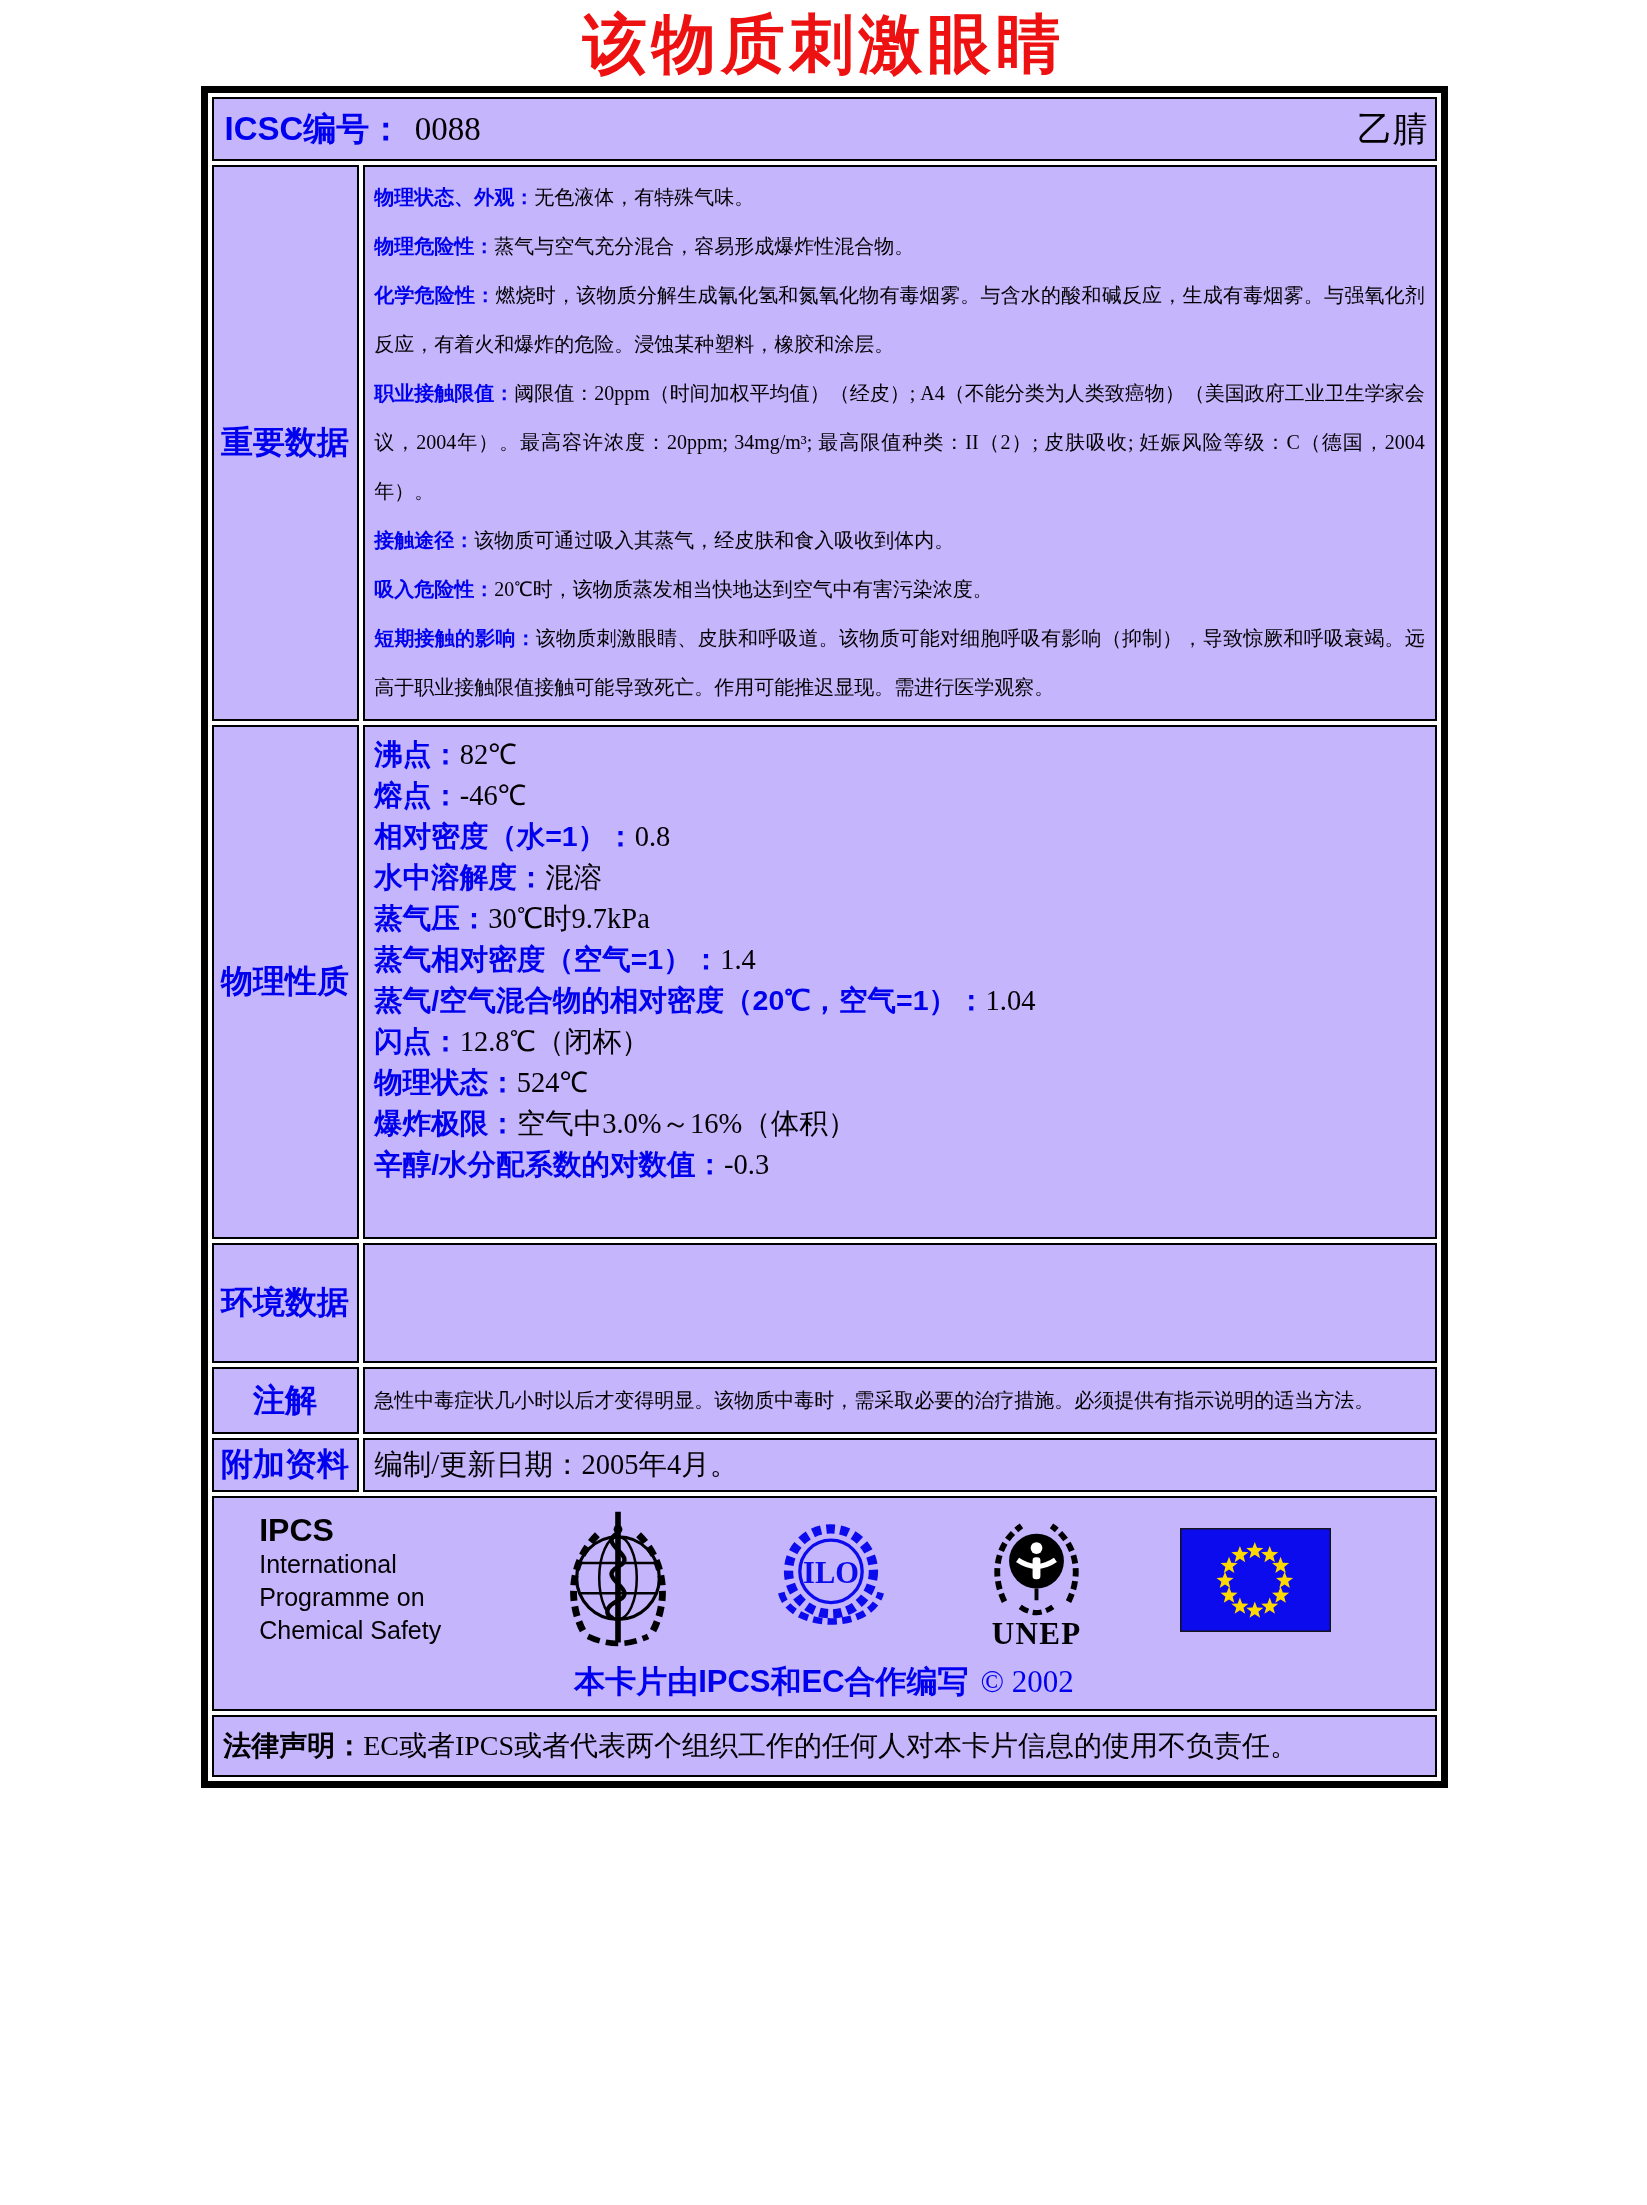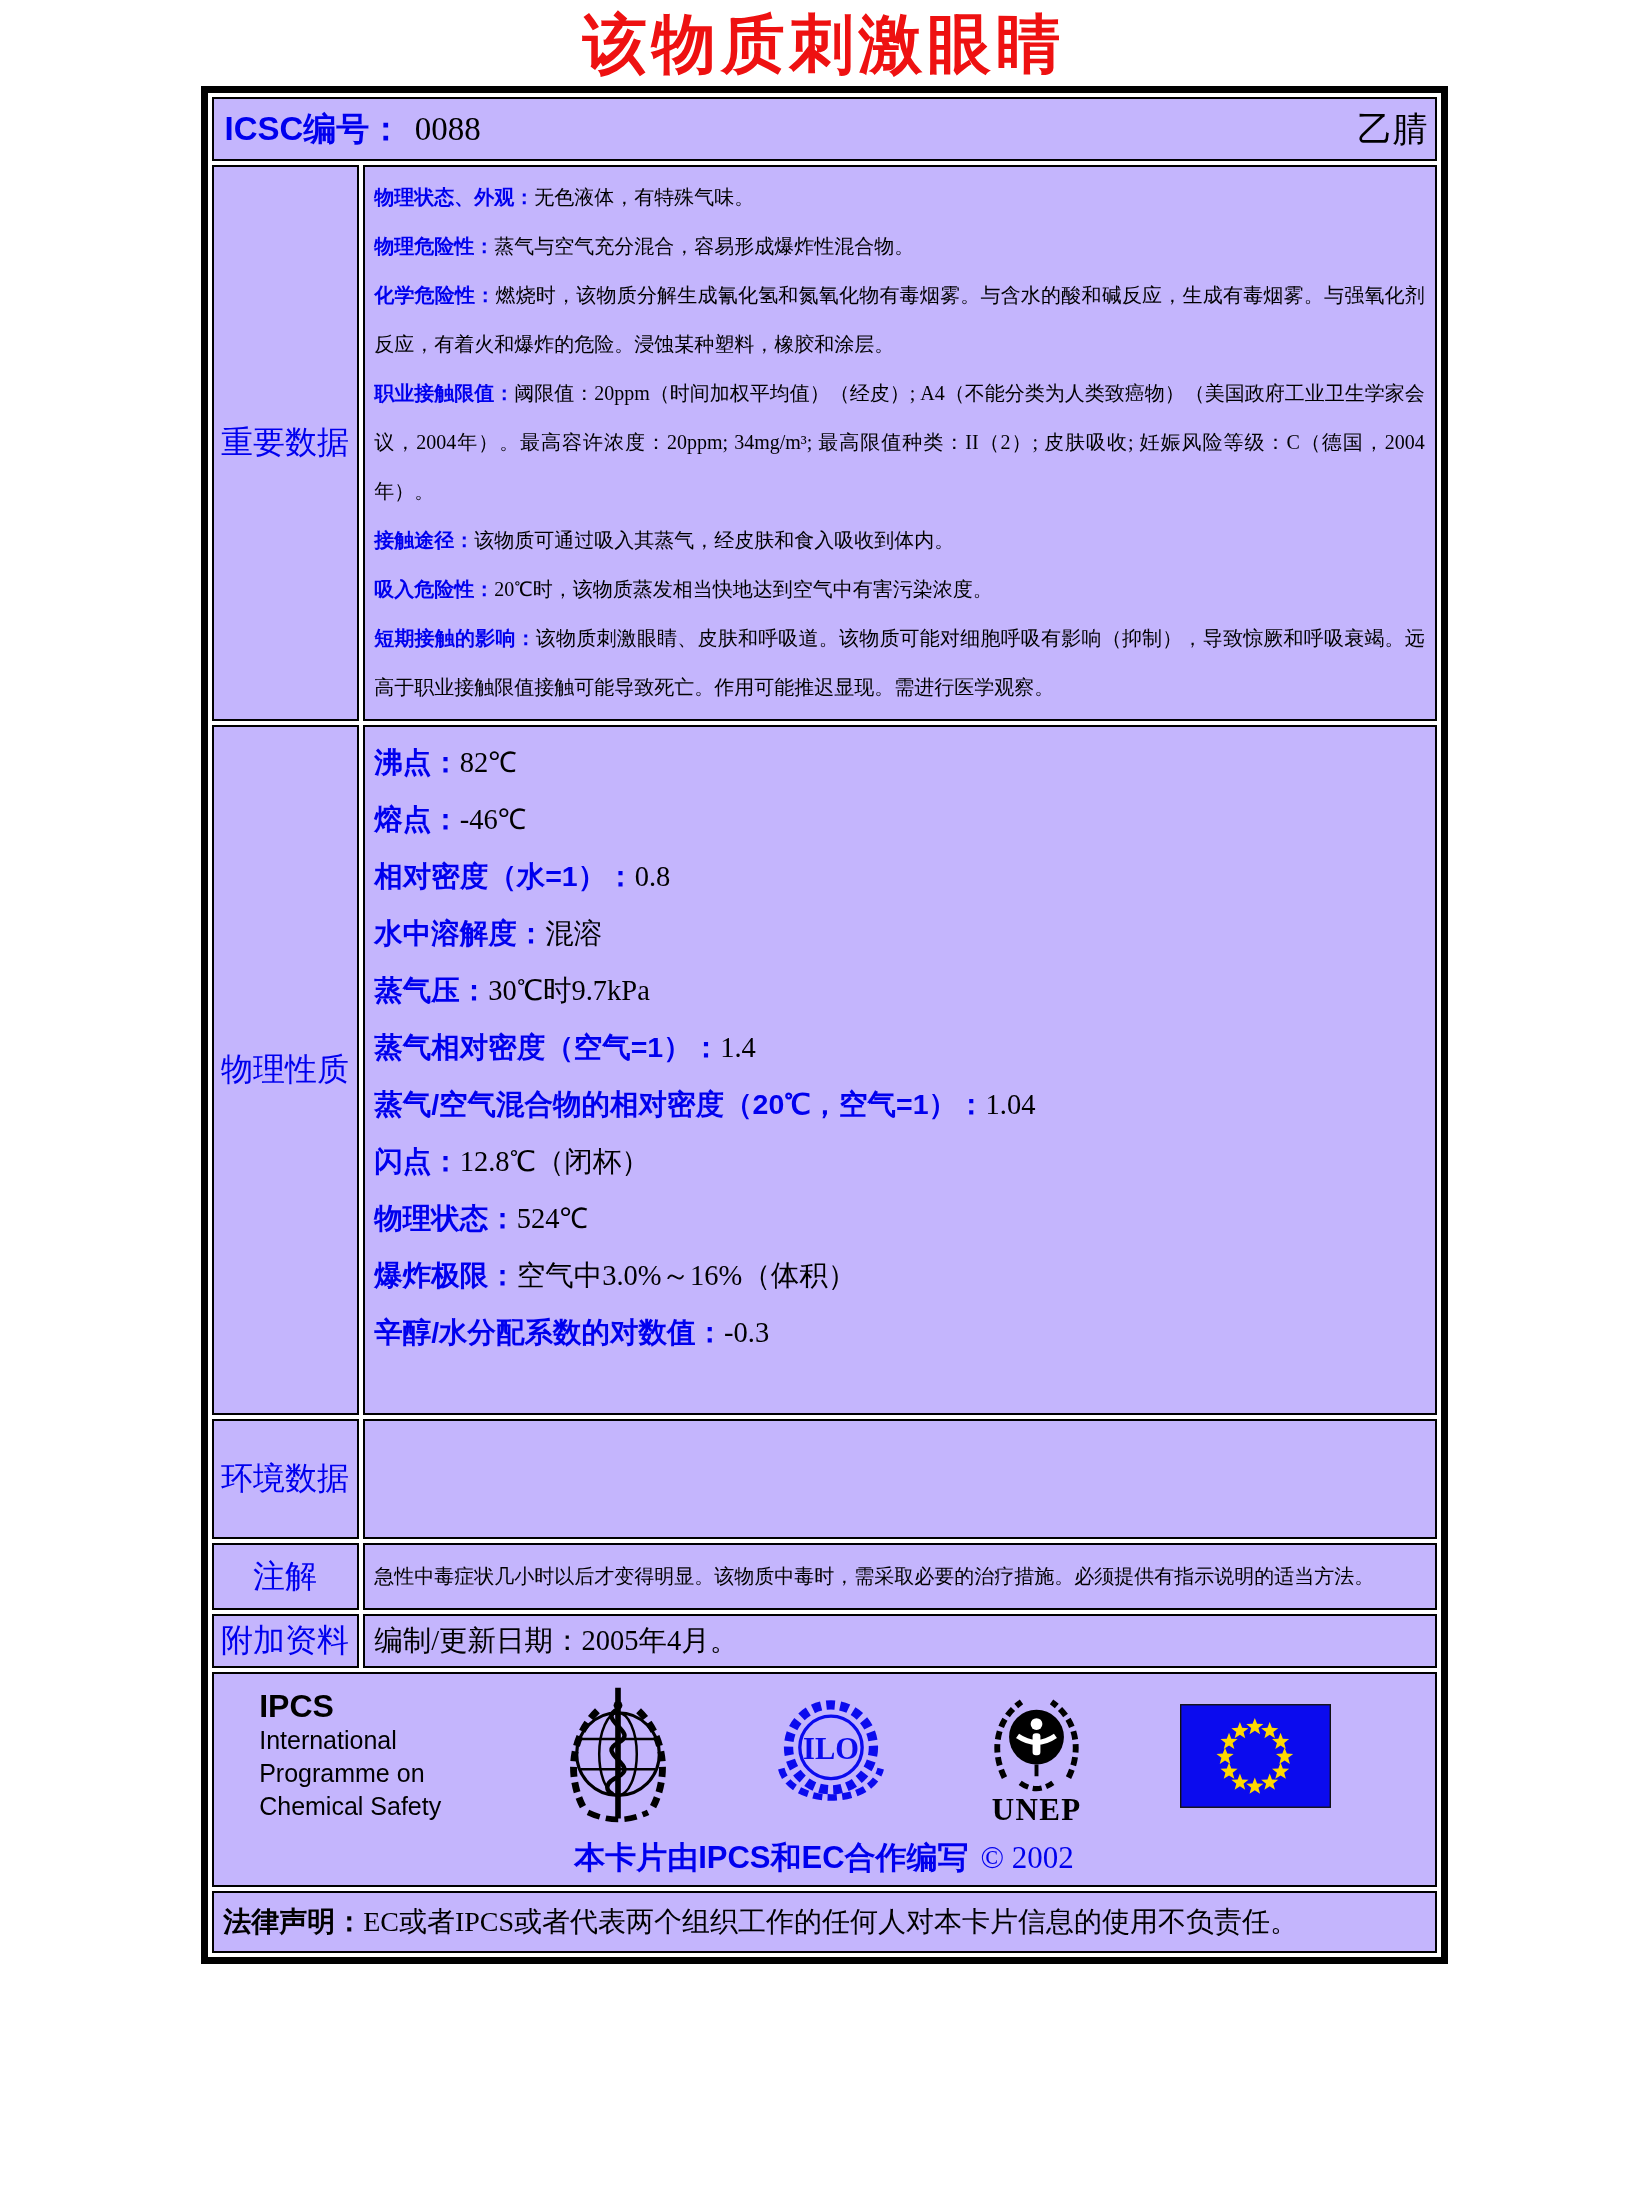--- a/index.html
+++ b/index.html
@@ -38,21 +38,21 @@
     vertical-align: middle;
     overflow: hidden;
   }
 
   col.label-col   { width: 147px; }
 
   td.label-cell {
     text-align: center;
     color: #0000ee;
     font-family: "Liberation Sans", sans-serif;
-    font-weight: normal;
+    font-weight: bold;
     font-size: 32px;
     padding: 2.8px 1.4px;
   }
 
   
   td.icsc-cell {
     height: 60px;
     padding: 0 7px 0 11px;
   }
   .icsc-flex {
@@ -93,21 +93,21 @@
   .blabel {
     color: #0000ee;
     font-family: "Liberation Sans", sans-serif;
     font-weight: bold;
   }
 
   
   td.props-cell { vertical-align: top; padding: 7px 9.7px 9.7px 9.7px; }
   .prop-line {
     font-size: 28.5px;
-    line-height: 57px;
+    line-height: 40px;
     white-space: normal;
   }
   td.props-cell .spacer { height: 42px; }
 
   .empty-cell { min-height: 104px; }
 
   td.notes-cell { vertical-align: top; padding: 7px 9.7px; }
   td.addinfo-cell { height: 46px; padding: 0 9.7px; font-size: 28.5px; }
 
   

